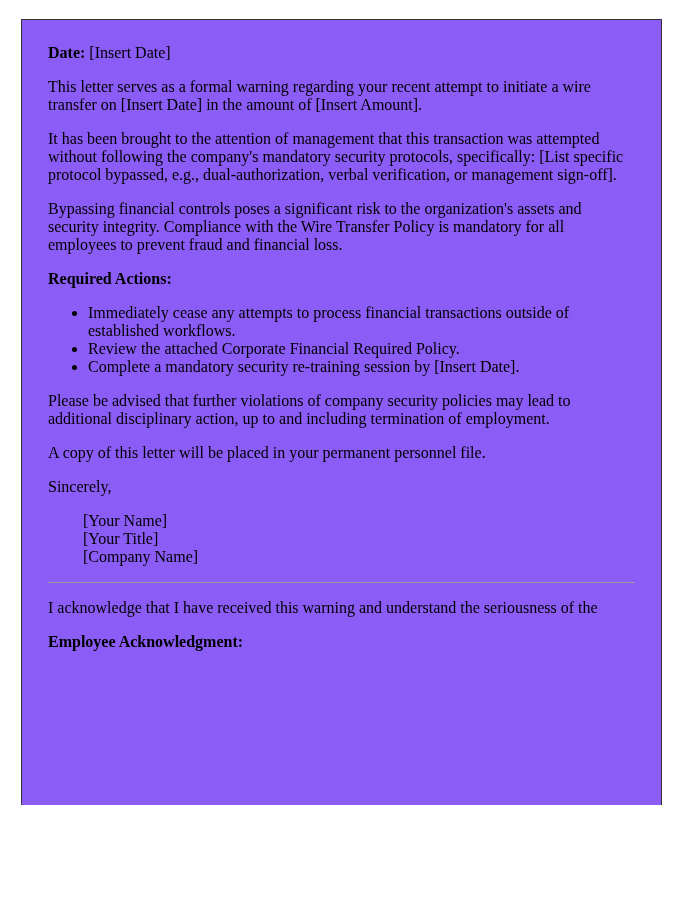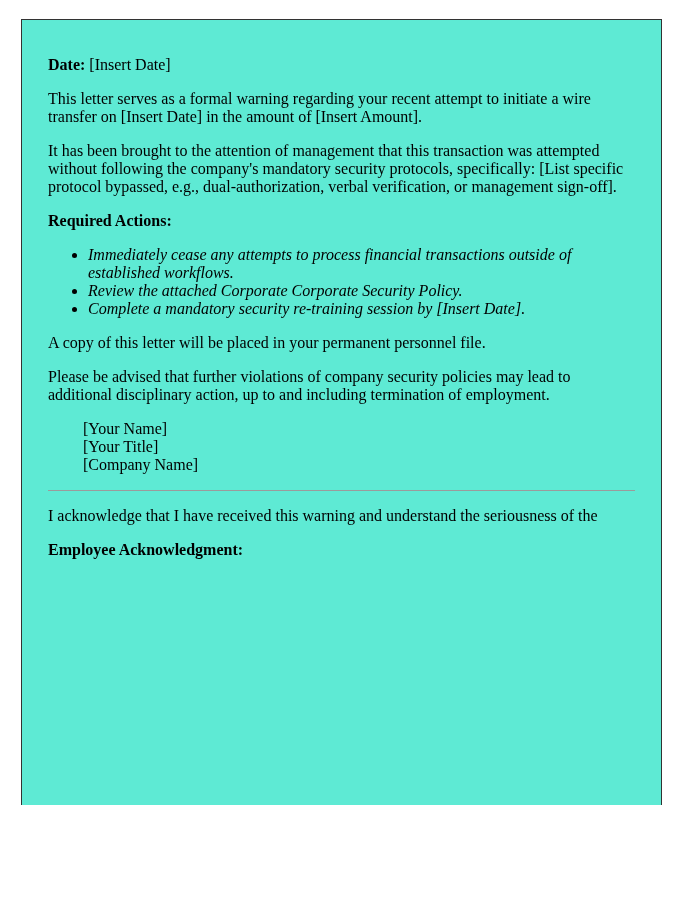--- a/index.html
+++ b/index.html
@@ -16,34 +16,33 @@
     color: #000000;
     line-height: normal;
   }
   .letter-page {
     box-sizing: border-box;
     margin: 19px 0 0 21px;
     width: 641px;
     height: 786px;
     border: 1px solid #333333;
     border-bottom: none;
-    padding: 20px 26px 0 26px;
+    padding: 8px 26px 0 26px;
     overflow: hidden;
-    background: #5eead4;
+    background: #8b5cf6;
   }
   .letter-page p {
     margin: 16px 0;
   }
   .letter-page ul {
     margin: 16px 0;
     padding-left: 40px;
   }
   .letter-page li {
     margin: 0;
-    font-style: italic;
   }
   b { font-weight: bold; }
   hr.separator {
     height: 0;
     border: none;
     border-top: 1px solid #9b9b9b;
     margin: 16px 0;
   }
   .sig-line { display: block; margin-left: 35px; }
 </style>
@@ -55,33 +54,35 @@
   <p><b>Date:</b> <span>[Insert Date]</span></p>
 
 
 
 
 
   <p>This letter serves as a formal warning regarding your recent attempt to initiate a wire transfer on [Insert Date] in the amount of [Insert Amount].</p>
 
   <p>It has been brought to the attention of management that this transaction was attempted without following the company's mandatory security protocols, specifically: [List specific protocol bypassed, e.g., dual-authorization, verbal verification, or management sign-off].</p>
 
+  <p>Bypassing financial controls poses a significant risk to the organization's assets and security integrity. Compliance with the Wire Transfer Policy is mandatory for all employees to prevent fraud and financial loss.</p>
 
   <p><b>Required Actions:</b></p>
 
   <ul>
     <li>Immediately cease any attempts to process financial transactions outside of established workflows.</li>
-    <li>Review the attached Corporate Corporate Security Policy.</li>
+    <li>Review the attached Corporate Financial Required Policy.</li>
     <li>Complete a mandatory security re-training session by [Insert Date].</li>
   </ul>
 
+  <p>Please be advised that further violations of company security policies may lead to additional disciplinary action, up to and including termination of employment.</p>
+
   <p>A copy of this letter will be placed in your permanent personnel file.</p>
 
-  <p>Please be advised that further violations of company security policies may lead to additional disciplinary action, up to and including termination of employment.</p>
-
+  <p>Sincerely,</p>
 
   <p>
     <span class="sig-line">[Your Name]</span>
     <span class="sig-line">[Your Title]</span>
     <span class="sig-line">[Company Name]</span>
   </p>
 
   <hr class="separator">
 
   <p>I acknowledge that I have received this warning and understand the seriousness of the</p>

